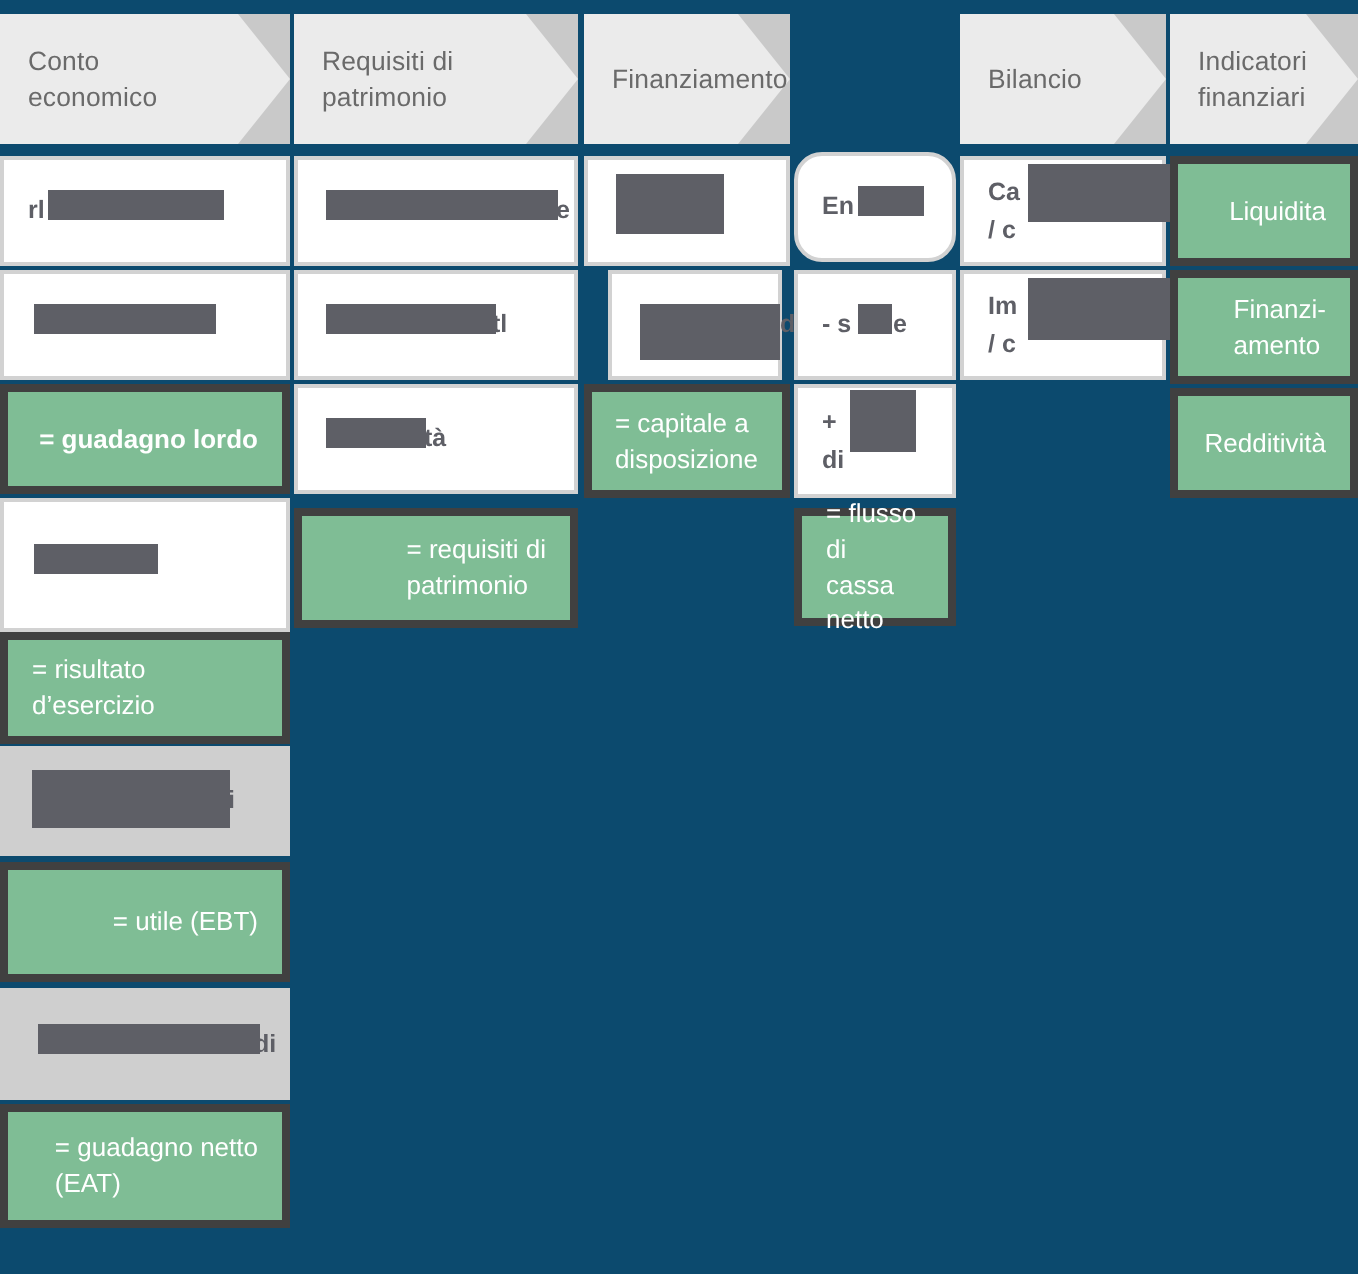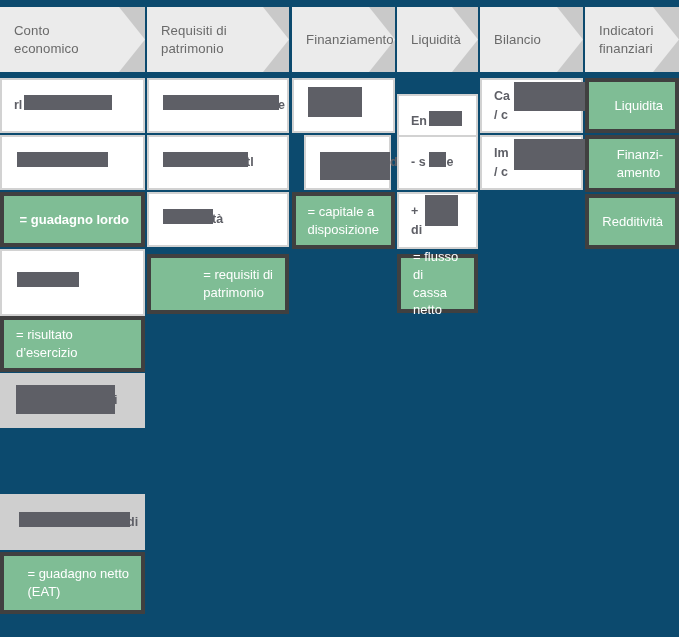--- a/index.html
+++ b/index.html
@@ -105,24 +105,20 @@
   <div class="hdr" style="left:147px; width:142px;">
     <span class="htxt">Requisiti di patrimonio</span>
     <span class="arrowbg"></span>
   </div>
 
   <div class="hdr" style="left:292px; width:103px;">
     <span class="htxt">Finanziamento</span>
     <span class="arrowbg"></span>
   </div>
 
-  <div class="hdr" style="left:397px; width:81px;">
-    <span class="htxt">Liquidità</span>
-    <span class="arrowbg"></span>
-  </div>
 
   <div class="hdr" style="left:480px; width:103px;">
     <span class="htxt">Bilancio</span>
     <span class="arrowbg"></span>
   </div>
 
   <div class="hdr" style="left:585px; width:94px;">
     <span class="htxt" style="display:block;">
       <span>Indicatori</span><br>
       <span>finanziari</span>
@@ -159,20 +155,23 @@
     <span>= risultato d’esercizio</span>
   </div>
 
   <div class="cell gray" style="left:0px; top:373px; width:145px; height:55px;">
     <span class="txtwrap">
       <span class="redline" style="padding-left:100px;">i</span>
       <span class="bar" style="left:2px; top:-6px; width:99px; height:29px;"></span>
     </span>
   </div>
 
+  <div class="cell green" style="left:0px; top:431px; width:145px; height:60px;">
+    <span>= utile (EBT)</span>
+  </div>
 
   <div class="cell gray" style="left:0px; top:494px; width:145px; height:56px;">
     <span class="txtwrap">
       <span class="redline" style="padding-left:113px;">di</span>
       <span class="bar" style="left:5px; top:-1px; width:111px;"></span>
     </span>
   </div>
 
   <div class="cell green" style="left:0px; top:552px; width:145px; height:62px;">
     <span>
@@ -223,21 +222,21 @@
     </span>
   </div>
 
   <div class="cell green" style="left:292px; top:192px; width:103px; height:57px;">
     <span>
       <span>= capitale a</span><br>
       <span>disposizione</span>
     </span>
   </div>
 
-  <div class="cell white" style="left:397px; top:94px; width:81px; height:55px;">
+  <div class="cell white" style="left:397px; top:76px; width:81px; height:55px;border-radius:14px;">
     <span class="txtwrap">
       <span class="redline">En</span>
       <span class="bar" style="left:18px; top:-1px; width:33px;"></span>
     </span>
   </div>
 
   <div class="cell white" style="left:397px; top:135px; width:81px; height:55px;">
     <span class="txtwrap">
       <span class="redline">
         <span>- s</span><span style="visibility:hidden;">__</span><span>se</span>

